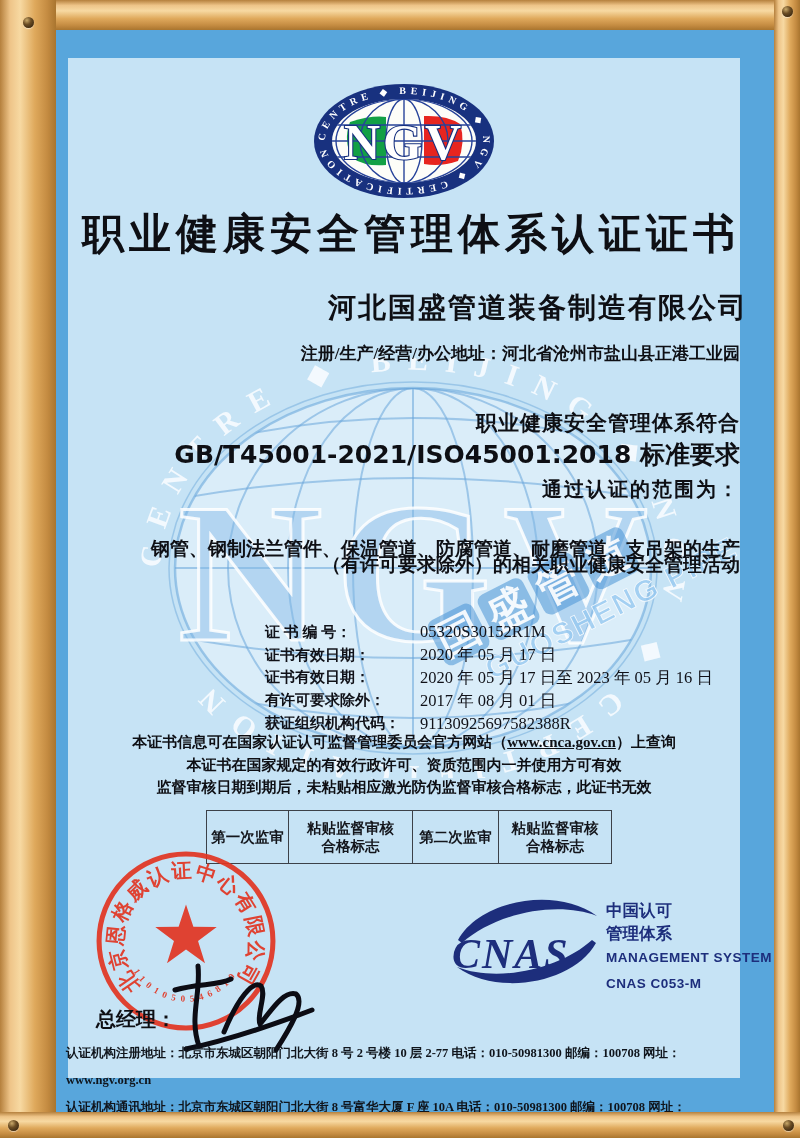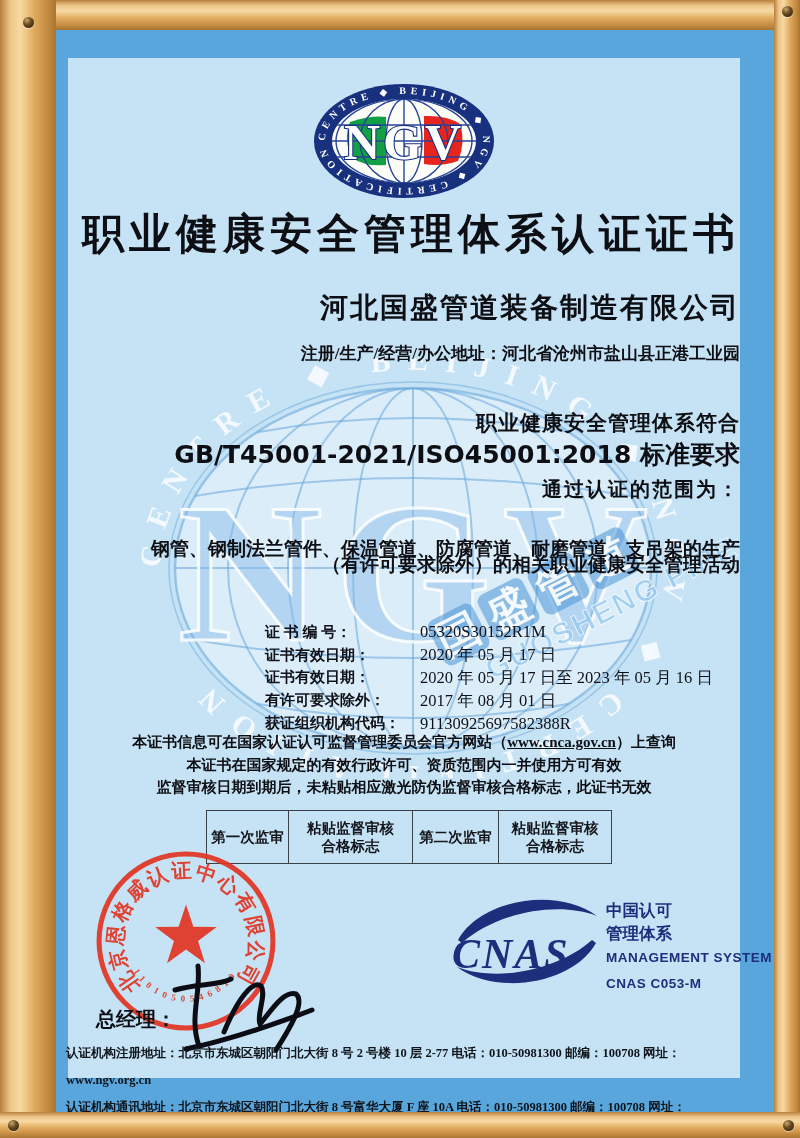--- a/index.html
+++ b/index.html
@@ -9,21 +9,21 @@
   .wood{position:absolute;z-index:6;}
   .wood.h{background:linear-gradient(180deg,#b5803d 0%,#eec488 18%,#f7d9a2 36%,#dfa95c 62%,#c58c42 84%,#a9752f 100%);}
   .wood.v{background:linear-gradient(90deg,#b5803d 0%,#eec488 18%,#f7d9a2 36%,#dfa95c 62%,#c58c42 84%,#a9752f 100%);}
   .nail{position:absolute;width:11px;height:11px;border-radius:50%;z-index:7;
         background:radial-gradient(circle at 35% 30%,#c9a96a 0%,#6b4d24 40%,#241708 100%);
         box-shadow:0 1px 1px rgba(255,255,255,.5);}
   .paper{position:absolute;left:68px;top:58px;width:672px;height:1020px;background:#c6e3f5;z-index:1;}
   
   .crow{position:absolute;left:68px;width:672px;text-align:right;color:#0e0f14;z-index:3;}
   .title{top:206px;font-size:42px;font-weight:bold;letter-spacing:5px;}
-  .company{top:289px;font-size:28px;font-weight:bold;letter-spacing:2px;}
+  .company{top:289px;font-size:28px;font-weight:bold;letter-spacing:2px;margin-left:8px;}
   .addr{top:342px;font-size:17px;font-weight:bold;}
   .sys{top:409px;font-size:21px;font-weight:bold;letter-spacing:1px;}
   .std{top:438px;font-size:25px;font-weight:bold;font-family:"DejaVu Sans","Liberation Sans",sans-serif;letter-spacing:0px;}
   .scopefor{top:476px;font-size:20px;font-weight:bold;letter-spacing:2px;}
   .scope1{top:536px;font-size:19px;font-weight:bold;}
   .scope2{top:552px;font-size:19px;font-weight:bold;}
   .details{position:absolute;left:265px;top:621px;z-index:3;color:#101118;}
   .drow{display:flex;height:22.8px;align-items:center;}
   .dlabel{width:155px;font-size:15px;font-weight:bold;}
   .dval{font-size:16.5px;}

